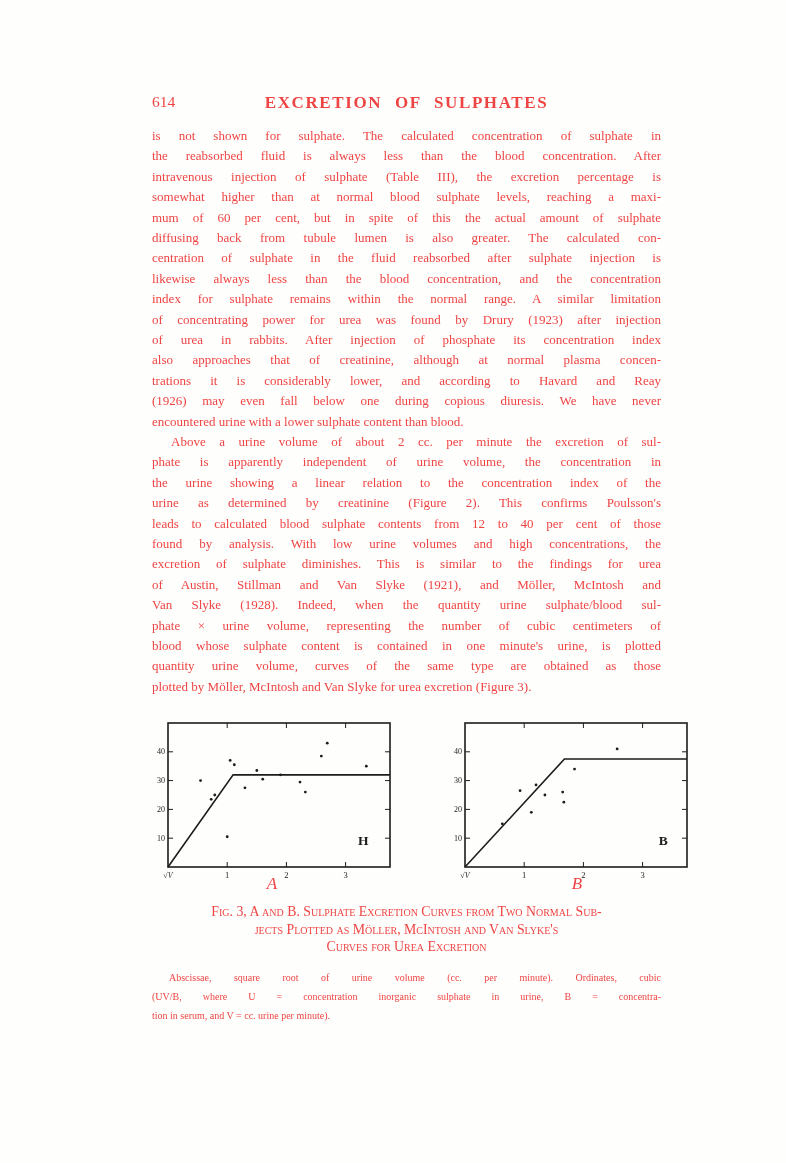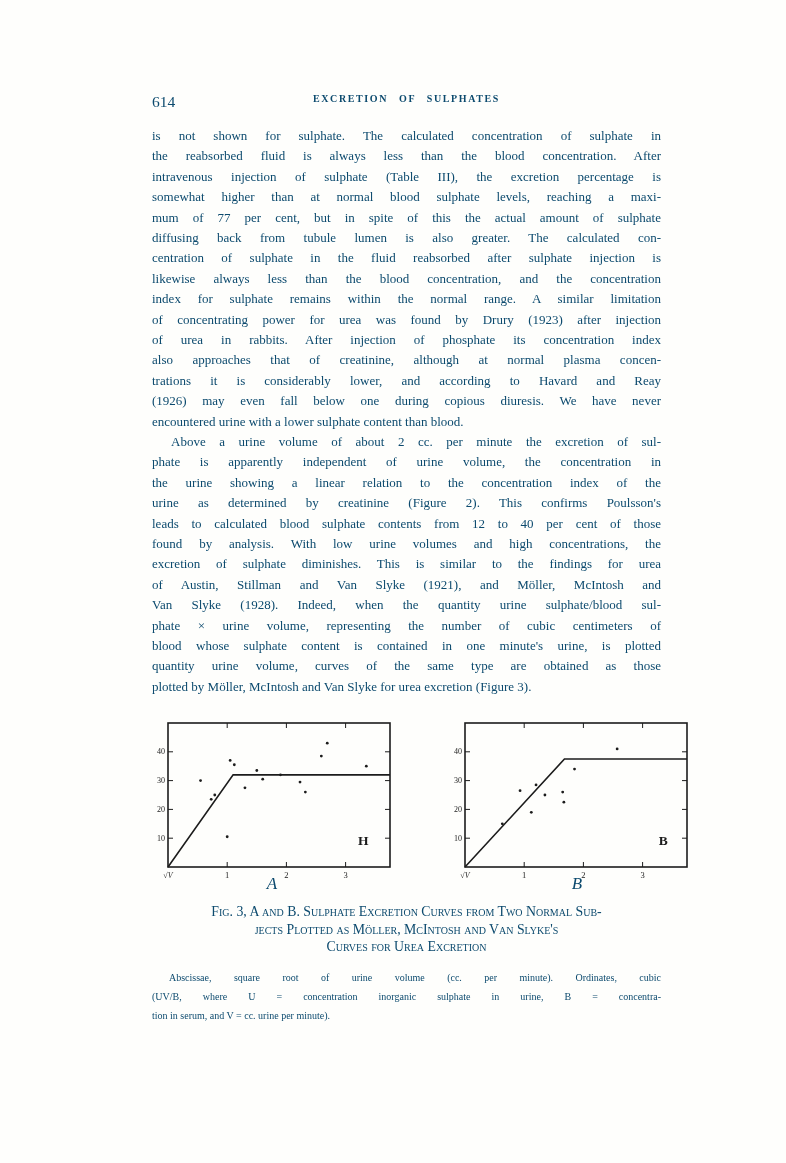--- a/index.html
+++ b/index.html
@@ -1,23 +1,23 @@
 <!DOCTYPE html>
 <html><head>
 <meta charset="utf-8">
 <style>
   html,body{margin:0;padding:0;background:#ffffff;}
   .page{
     position:relative;width:786px;height:1163px;background:#fefefc;
-    font-family:"Liberation Serif", serif;color:#0c4a6e;overflow:hidden;
+    font-family:"Liberation Serif", serif;color:#ef4444;overflow:hidden;
   }
   .header{position:absolute;top:93px;left:152px;width:509px;height:20px;}
   .page-number{position:absolute;left:0;top:0;font-size:15.5px;}
   .running-head{
-    text-align:center;font-size:10px;font-weight:700;
+    text-align:center;font-size:17px;font-weight:700;
     letter-spacing:1.6px;word-spacing:7px;
   }
   .body-text{position:absolute;left:152px;width:509px;font-size:13px;line-height:20.4px;}
   #para1{top:126px;}
   #para2{top:432px;}
   .jline{text-align:justify;text-align-last:justify;white-space:normal;}
   .jline.line-last{text-align-last:left;}
   .indent-first .jline:first-child{text-indent:19px;}
   .figure-wrap{position:absolute;top:717px;left:152px;width:560px;height:186px;}
   .chart-svg{position:absolute;top:0;}
@@ -48,21 +48,21 @@
   <div class="header">
     <span class="page-number">614</span>
     <div class="running-head">EXCRETION OF SULPHATES</div>
   </div>
 
   <div class="body-text indent-none" id="para1">
       <div class="jline">is not shown for sulphate.  The calculated concentration of sulphate in</div>
       <div class="jline">the reabsorbed fluid is always less than the blood concentration.  After</div>
       <div class="jline">intravenous injection of sulphate (Table III), the excretion percentage is</div>
       <div class="jline">somewhat higher than at normal blood sulphate levels, reaching a maxi-</div>
-      <div class="jline">mum of 77 per cent, but in spite of this the actual amount of sulphate</div>
+      <div class="jline">mum of 60 per cent, but in spite of this the actual amount of sulphate</div>
       <div class="jline">diffusing back from tubule lumen is also greater.  The calculated con-</div>
       <div class="jline">centration of sulphate in the fluid reabsorbed after sulphate injection is</div>
       <div class="jline">likewise always less than the blood concentration, and the concentration</div>
       <div class="jline">index for sulphate remains within the normal range.  A similar limitation</div>
       <div class="jline">of concentrating power for urea was found by Drury (1923) after injection</div>
       <div class="jline">of urea in rabbits.  After injection of phosphate its concentration index</div>
       <div class="jline">also approaches that of creatinine, although at normal plasma concen-</div>
       <div class="jline">trations it is considerably lower, and according to Havard and Reay</div>
       <div class="jline">(1926) may even fall below one during copious diuresis.  We have never</div>
       <div class="jline line-last">encountered urine with a lower sulphate content than blood.</div>

